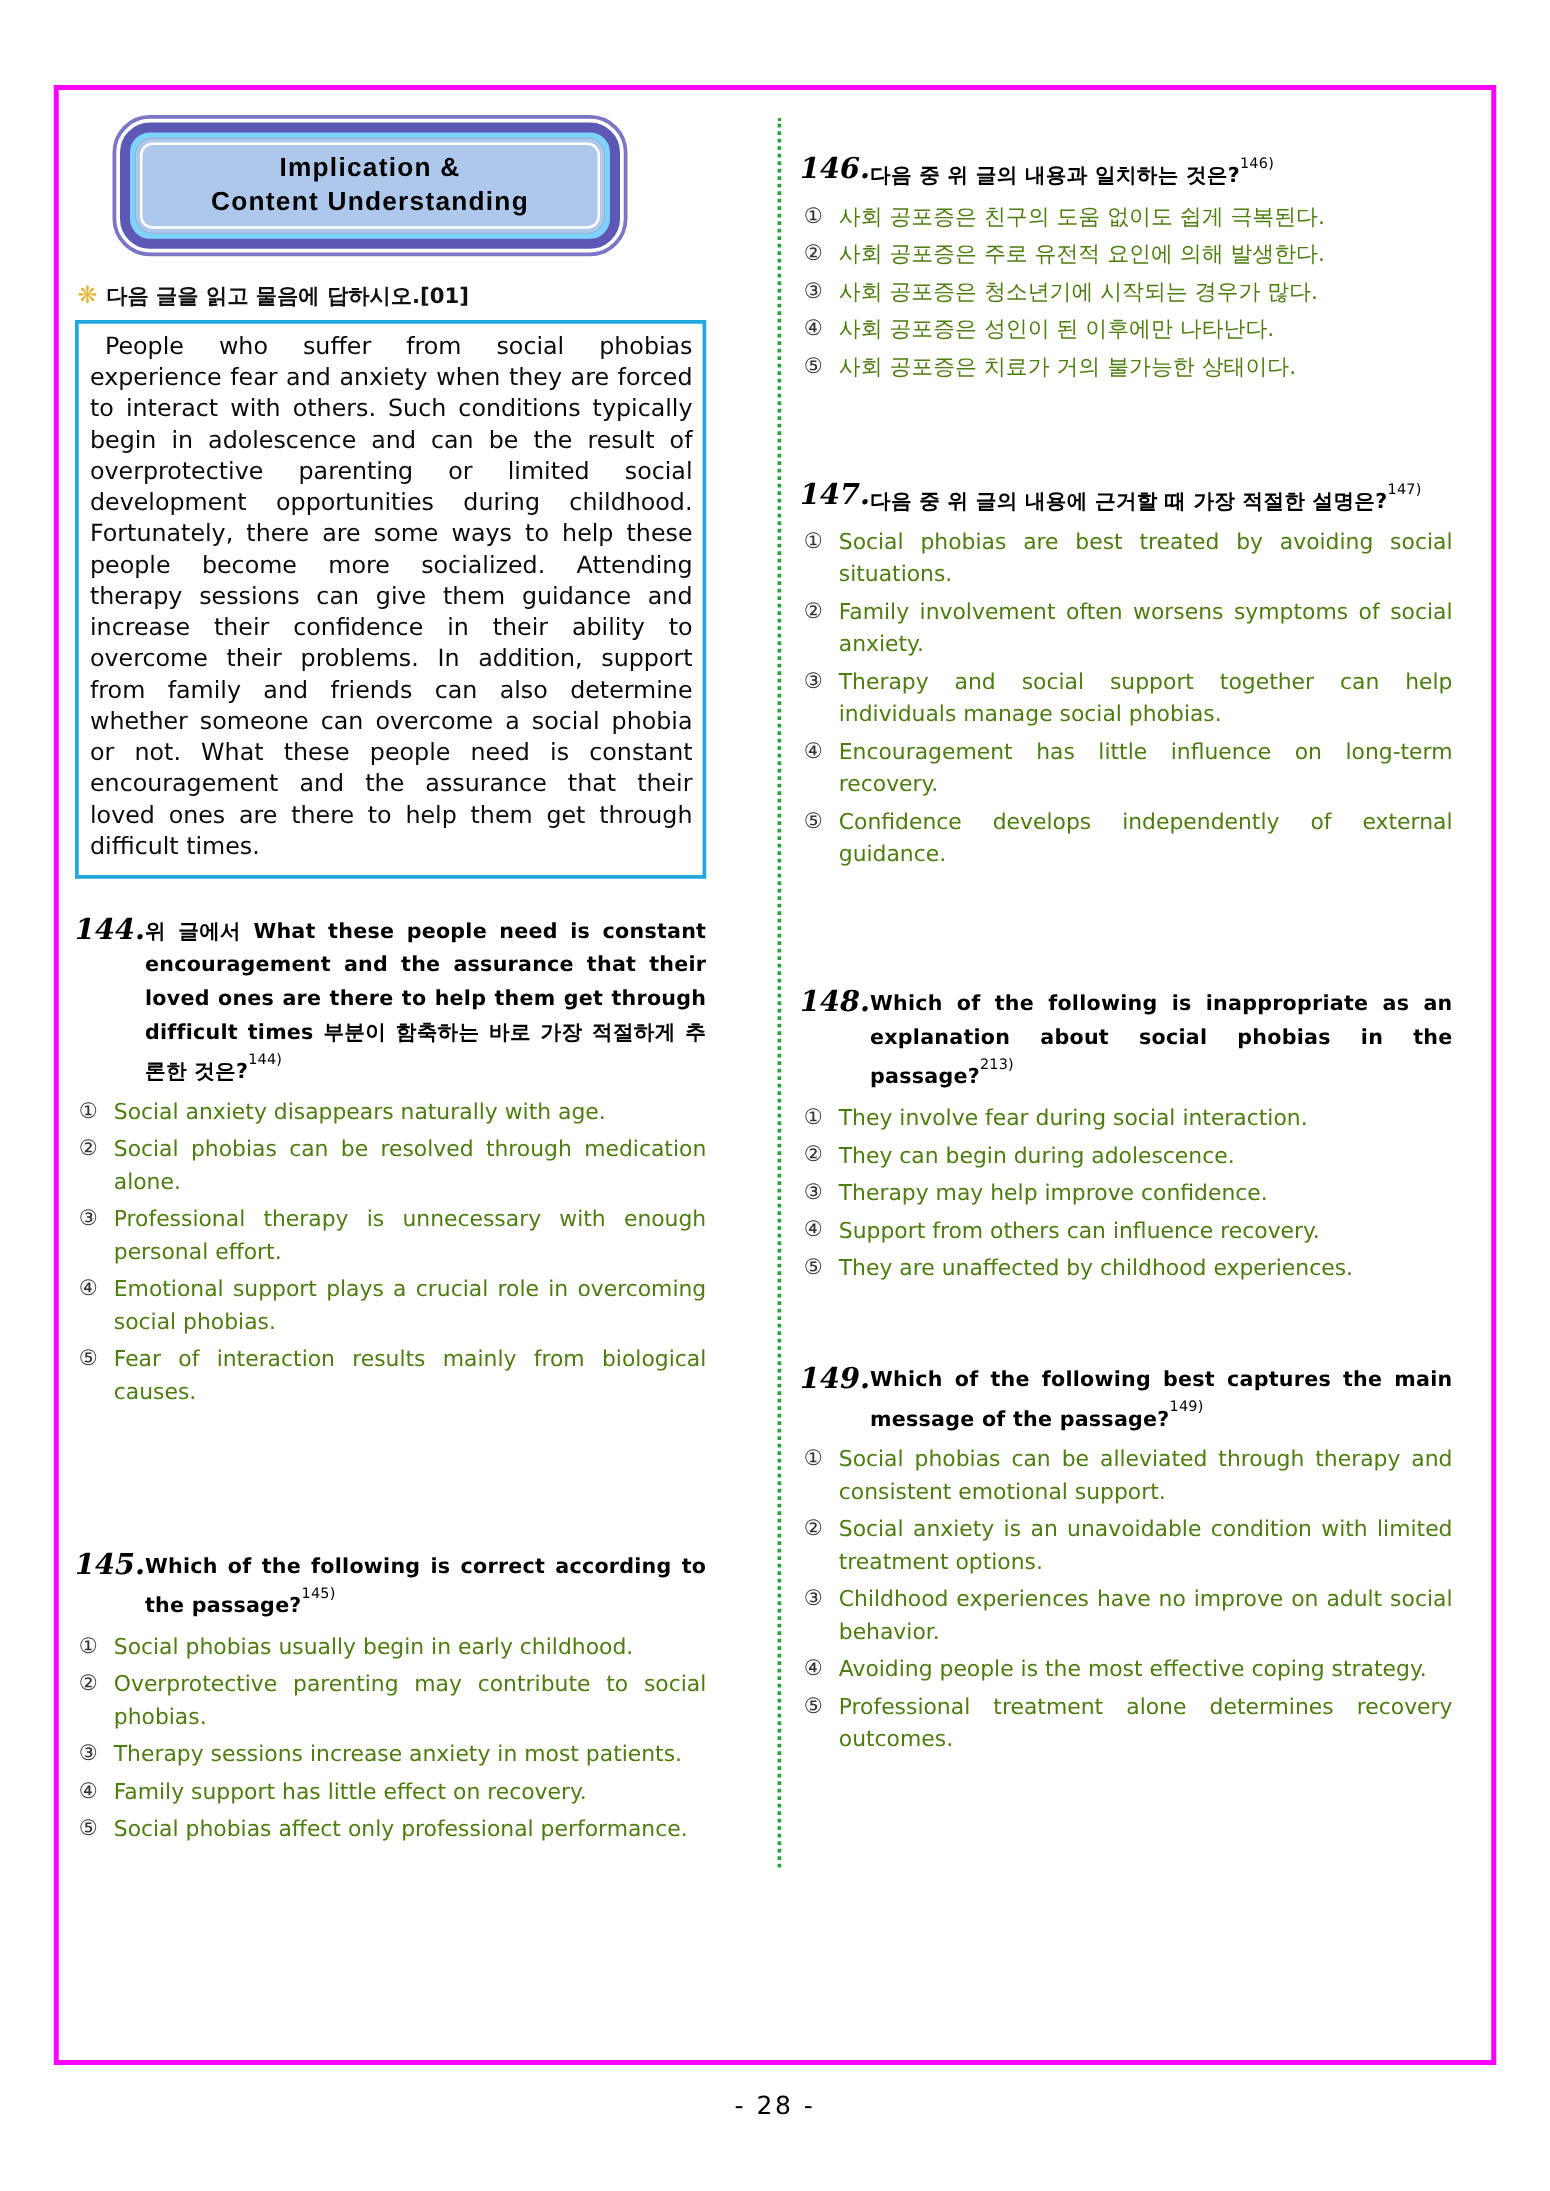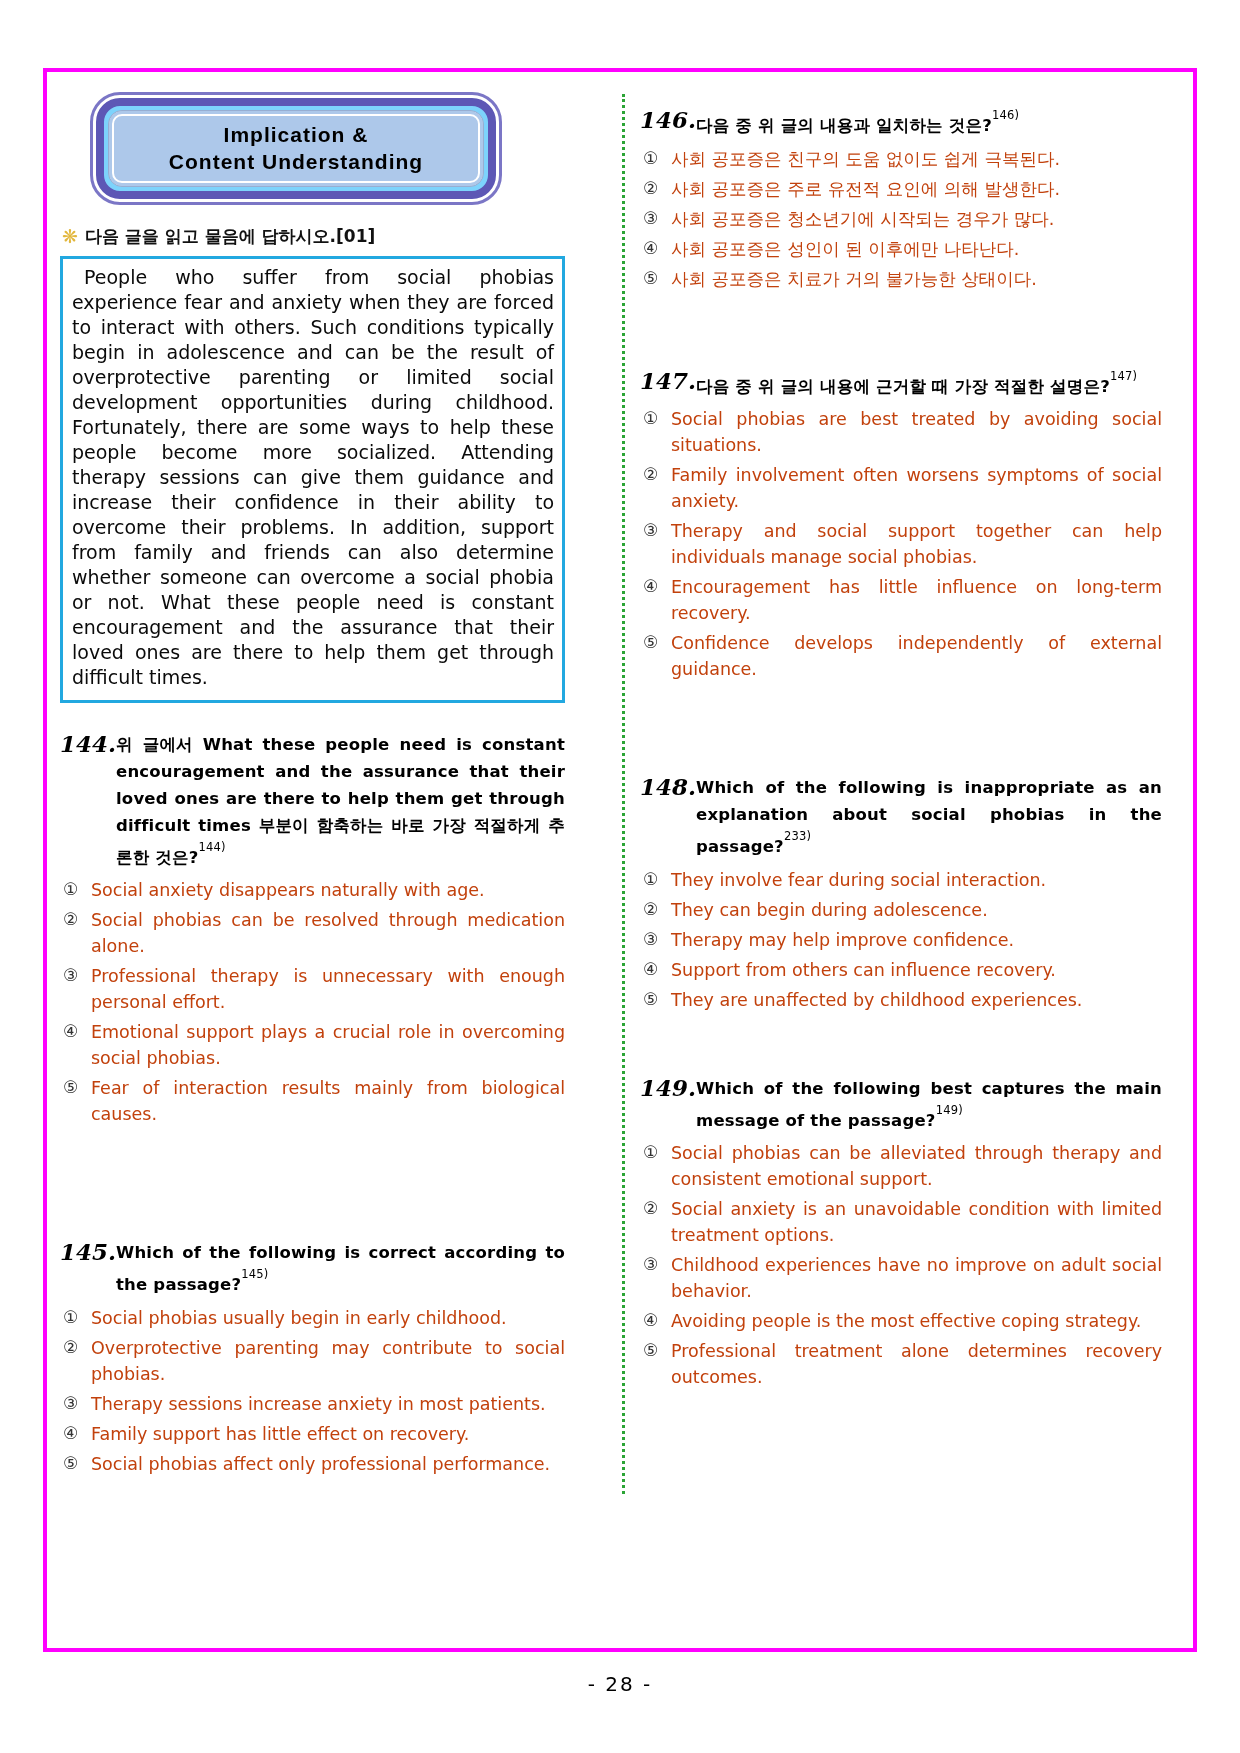--- a/index.html
+++ b/index.html
@@ -10,21 +10,21 @@
   }
   .page-border {
     position:absolute; left:43px; top:68px; width:1154px; height:1584px;
     border:4px solid #ff00ff; background:#ffffff;
   }
   .divider {
     position:absolute; left:575px; top:22px; height:1400px; width:0;
     border-left:3px dotted #2ca436;
   }
   .col-left  { position:absolute; left:13px;  top:20px; width:505px; }
-  .col-right { position:absolute; left:593px; top:21px; width:522px; }
+  .col-right { position:absolute; left:593px; top:36px; width:522px; }
 
   
   .badge-outer {
     margin-left:30px; width:412px;
     border:3px solid #7b76c6; border-radius:30px; padding:3px; background:#fff;
   }
   .badge-mid {
     border:8px solid #5d57b5; border-radius:24px; padding:4px; background:#7dd3fc;
   }
   .badge-inner {
@@ -57,21 +57,21 @@
     font-style:italic; font-weight:bold; font-size:23px; line-height:26px; color:#000;
   }
   .q-prompt {
     flex:1; font-size:16.5px; font-weight:bold; line-height:27px;
     text-align:justify; color:#000; letter-spacing:0.2px;
   }
   .q-prompt sup { font-size:11.5px; font-weight:normal; position:relative; top:-5px; }
 
   .option { display:flex; margin:4px 0; }
   .opt-m { flex:none; width:31px; font-size:17px; line-height:25px; color:#333; padding-left:3px; }
-  .opt-t { flex:1; font-size:17.5px; line-height:26px; text-align:justify; color:#c2410c; }
+  .opt-t { flex:1; font-size:17.5px; line-height:26px; text-align:justify; color:#4d7c0f; }
 
   .mt-q144 { margin-top:28px; }
   .mt-q145 { margin-top:112px; }
   .mt-q146 { margin-top:14px; }
   .mt-q147 { margin-top:76px; }
   .mt-q148 { margin-top:92px; }
   .mt-q149 { margin-top:62px; }
 
   .footer {
     position:absolute; left:0; top:1672px; width:100%;
@@ -211,21 +211,21 @@
         </div>
       <div class="option">
           <span class="opt-m">⑤</span>
           <span class="opt-t">Confidence develops independently of external guidance.</span>
         </div>
     </div>
 
     <div class="question mt-q148">
       <div class="q-head">
         <span class="q-num">148.</span>
-        <span class="q-prompt"><span>Which of the following is inappropriate as an explanation about social phobias in the passage?</span><sup>233)</sup></span>
+        <span class="q-prompt"><span>Which of the following is inappropriate as an explanation about social phobias in the passage?</span><sup>213)</sup></span>
       </div>
       <div class="option">
           <span class="opt-m">①</span>
           <span class="opt-t">They involve fear during social interaction.</span>
         </div>
       <div class="option">
           <span class="opt-m">②</span>
           <span class="opt-t">They can begin during adolescence.</span>
         </div>
       <div class="option">

